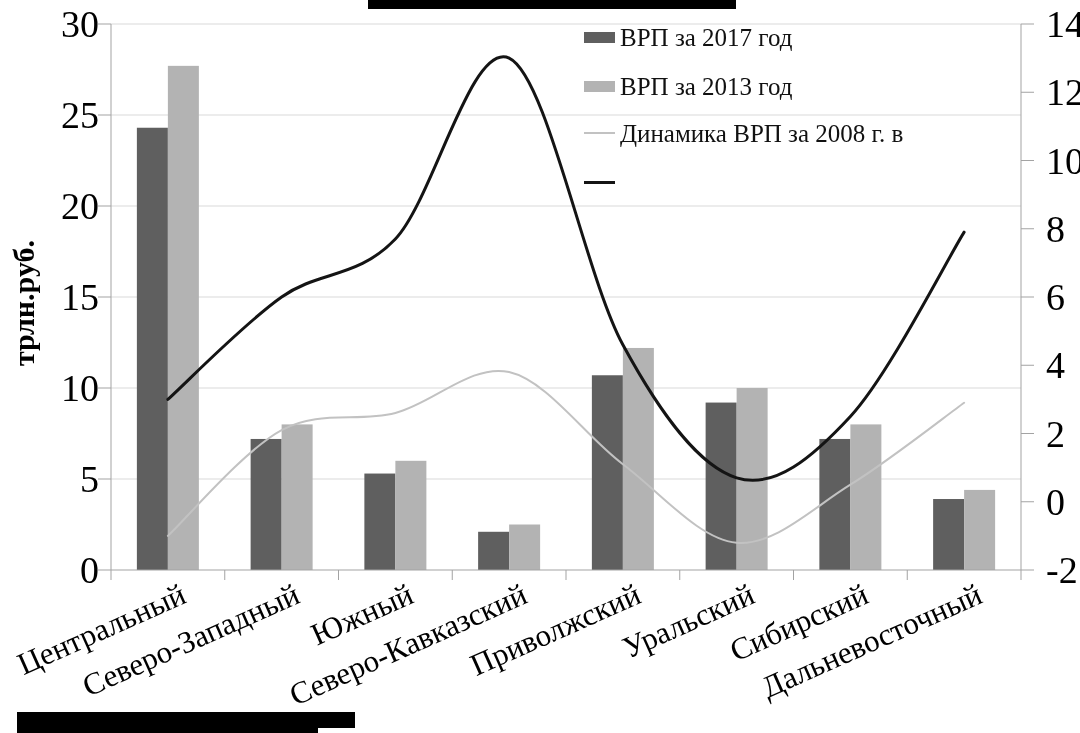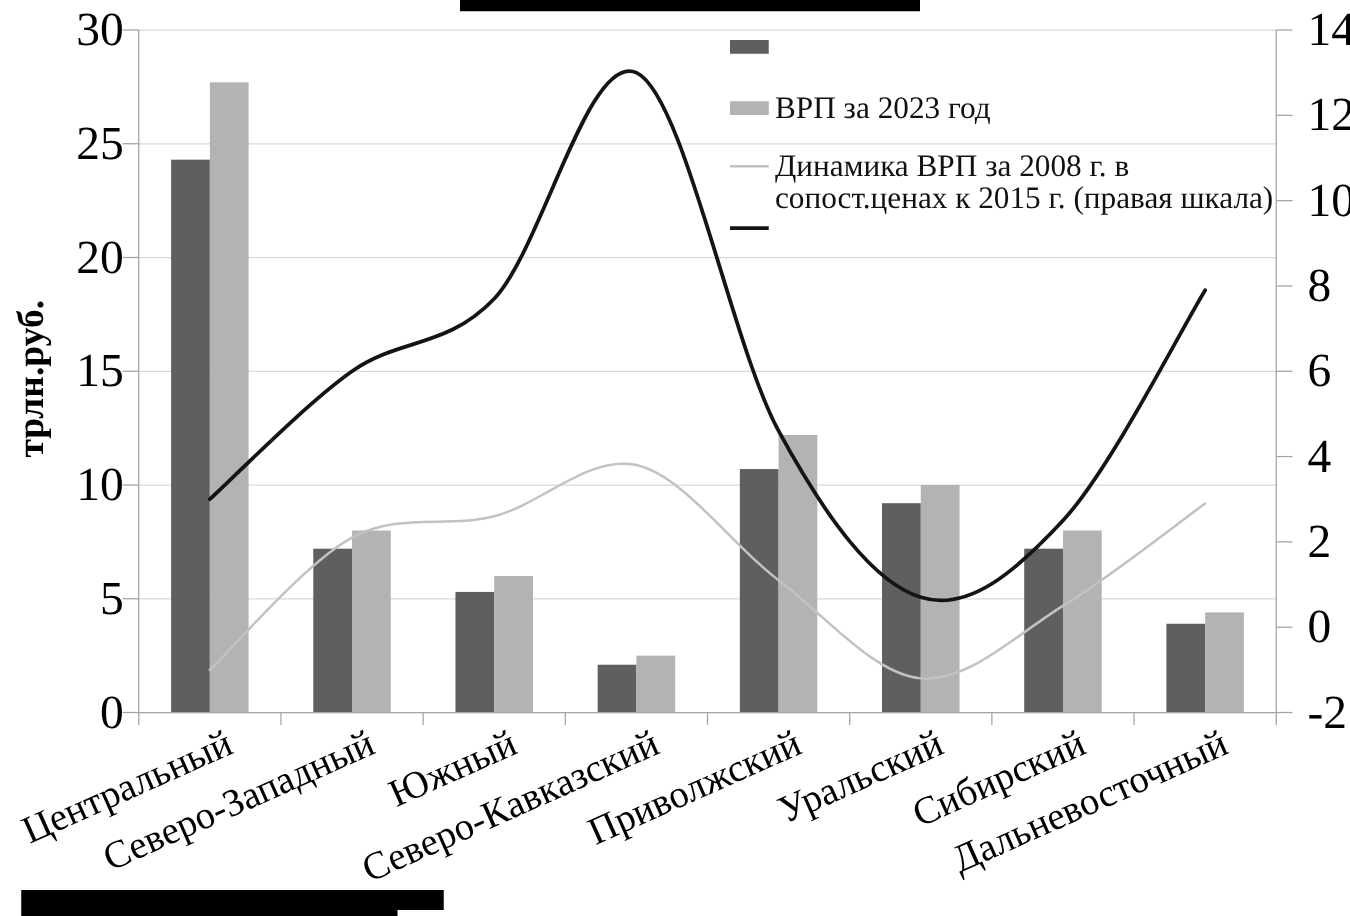--- a/index.html
+++ b/index.html
@@ -97,32 +97,34 @@
       <text x="642.875" y="602" text-anchor="end" font-size="31" transform="rotate(-24 642.875 602)">Приволжский</text>
       <text x="756.625" y="602" text-anchor="end" font-size="31" transform="rotate(-24 756.625 602)">Уральский</text>
       <text x="870.375" y="602" text-anchor="end" font-size="31" transform="rotate(-24 870.375 602)">Сибирский</text>
       <text x="984.125" y="602" text-anchor="end" font-size="31" transform="rotate(-24 984.125 602)">Дальневосточный</text>
       <text x="34" y="303" text-anchor="middle" font-size="30" font-weight="bold" transform="rotate(-90 34 303)">трлн.руб.</text>
     </svg>
 
   <div>
     <div class="legend-item" style="top:25px">
       <span class="swatch" style="background: rgb(95, 95, 95); height: 11px; margin-top: 7px;"></span>
+      <span class="legend-text">
+          <span>ВРП за 2017 год</span>
+        </span>
     </div>
     <div class="legend-item" style="top:74px">
       <span class="swatch" style="background: rgb(179, 179, 179); height: 11px; margin-top: 7px;"></span>
       <span class="legend-text">
-          <span>ВРП за 2023 год</span>
+          <span>ВРП за 2013 год</span>
         </span>
     </div>
     <div class="legend-item" style="top:121px">
       <span class="swatch" style="height: 0px; border-top: 2px solid rgb(194, 194, 194); margin-top: 11px;"></span>
       <span class="legend-text">
         <span>Динамика ВРП за 2008 г. в</span>
-        <span>сопост.ценах  к 2015 г. (правая шкала)</span>
       </span>
     </div>
     <div class="legend-item" style="top:170px">
       <span class="swatch" style="height: 0px; border-top: 3px solid rgb(20, 20, 20); margin-top: 11px;"></span>
       <span class="legend-text">
       </span>
     </div>
   </div>
 
   <div class="redact redact-top"></div>

